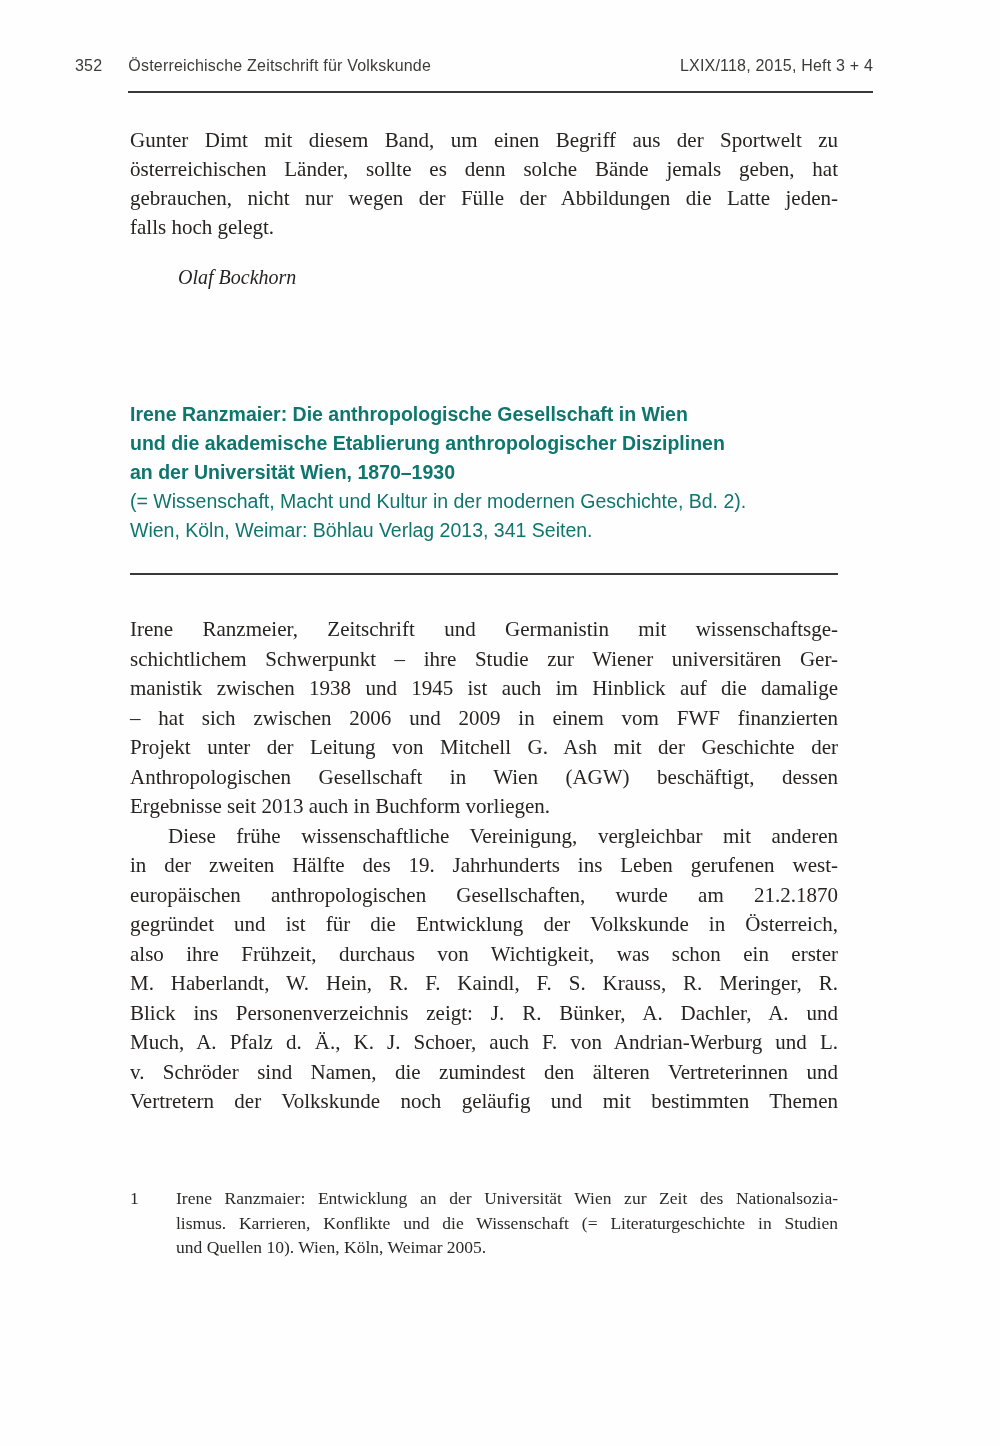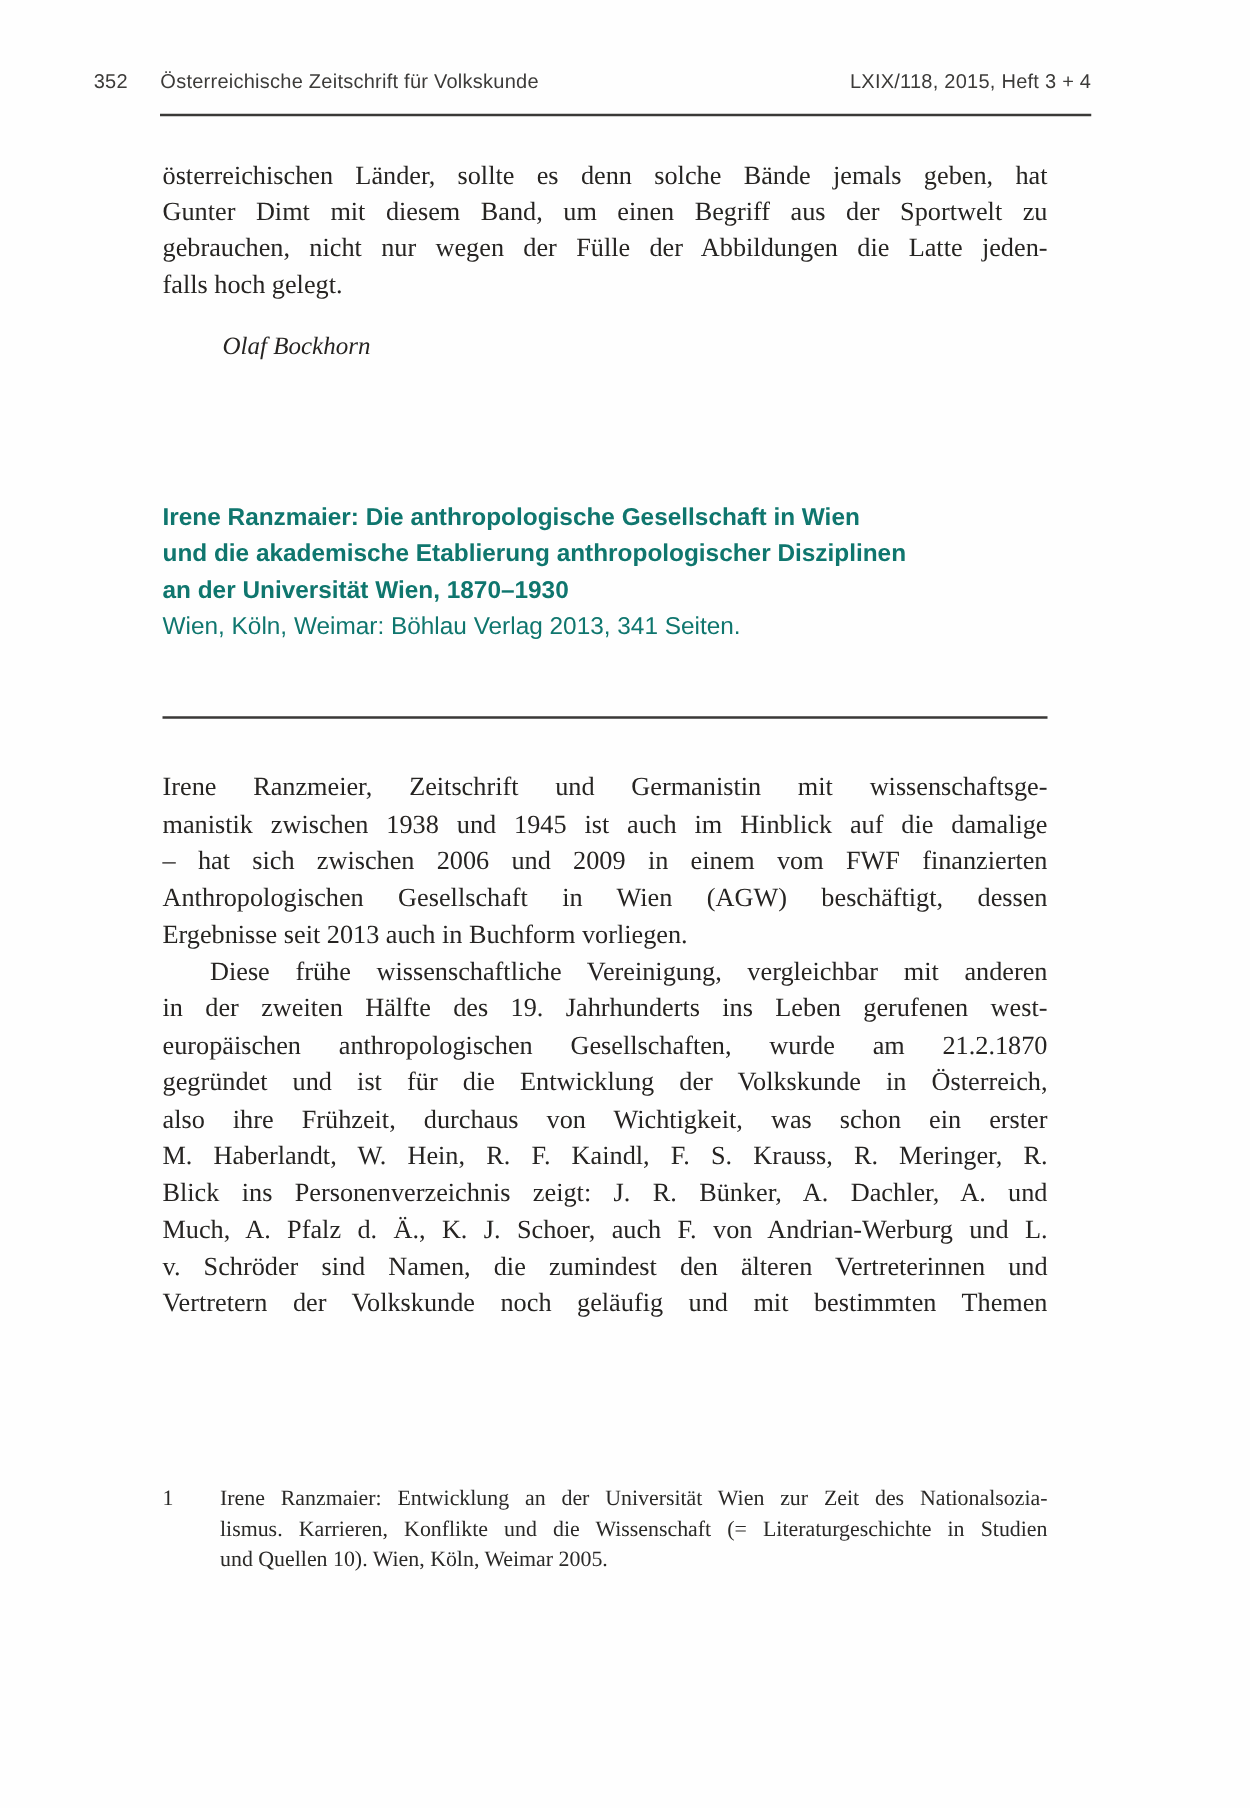--- a/index.html
+++ b/index.html
@@ -119,45 +119,48 @@
     <div class="rh-left">
       <span class="rh-num">352</span>
       <span class="rh-journal">Österreichische Zeitschrift für Volkskunde</span>
     </div>
     <div class="rh-right">LXIX/118, 2015, Heft 3 + 4</div>
   </header>
   <div class="rule rule-header"></div>
 
   <section class="prev-review">
     <div class="para body-serif justified">
+        <div class="line">Gunter Dimt mit diesem Band, um einen Begriff aus der Sportwelt zu</div>
         <div class="line">österreichischen Länder, sollte es denn solche Bände jemals geben, hat</div>
-        <div class="line">Gunter Dimt mit diesem Band, um einen Begriff aus der Sportwelt zu</div>
         <div class="line">gebrauchen, nicht nur wegen der Fülle der Abbildungen die Latte jeden-</div>
         <div class="line line-last">falls hoch gelegt.</div>
       </div>
     <div class="reviewer">Olaf Bockhorn</div>
   </section>
 
   <section class="review-heading">
     <div class="heading-title">
         <div class="line">Irene Ranzmaier: Die anthropologische Gesellschaft in Wien</div>
         <div class="line">und die akademische Etablierung anthropologischer Disziplinen</div>
         <div class="line line-last">an der Universität Wien, 1870–1930</div>
       </div>
     <div class="heading-details">
+        <div class="line">(= Wissenschaft, Macht und Kultur in der modernen Geschichte, Bd. 2).</div>
         <div class="line line-last">Wien, Köln, Weimar: Böhlau Verlag 2013, 341 Seiten.</div>
       </div>
   </section>
   <div class="rule rule-heading"></div>
 
   <section class="review-body">
     <div class="para body-serif justified">
         <div class="line">Irene Ranzmeier, Zeitschrift und Germanistin mit wissenschaftsge-</div>
+        <div class="line">schichtlichem Schwerpunkt – ihre Studie zur Wiener universitären Ger-</div>
         <div class="line">manistik zwischen 1938 und 1945 ist auch im Hinblick auf die damalige</div>
         <div class="line">– hat sich zwischen 2006 und 2009 in einem vom FWF finanzierten</div>
+        <div class="line">Projekt unter der Leitung von Mitchell G. Ash mit der Geschichte der</div>
         <div class="line">Anthropologischen Gesellschaft in Wien (AGW) beschäftigt, dessen</div>
         <div class="line line-last">Ergebnisse seit 2013 auch in Buchform vorliegen.</div>
       </div>
     <div class="para body-serif justified indent all-just">
         <div class="line">Diese frühe wissenschaftliche Vereinigung, vergleichbar mit anderen</div>
         <div class="line">in der zweiten Hälfte des 19. Jahrhunderts ins Leben gerufenen west-</div>
         <div class="line">europäischen anthropologischen Gesellschaften, wurde am 21.2.1870</div>
         <div class="line">gegründet und ist für die Entwicklung der Volkskunde in Österreich,</div>
         <div class="line">also ihre Frühzeit, durchaus von Wichtigkeit, was schon ein erster</div>
         <div class="line">M. Haberlandt, W. Hein, R. F. Kaindl, F. S. Krauss, R. Meringer, R.</div>

